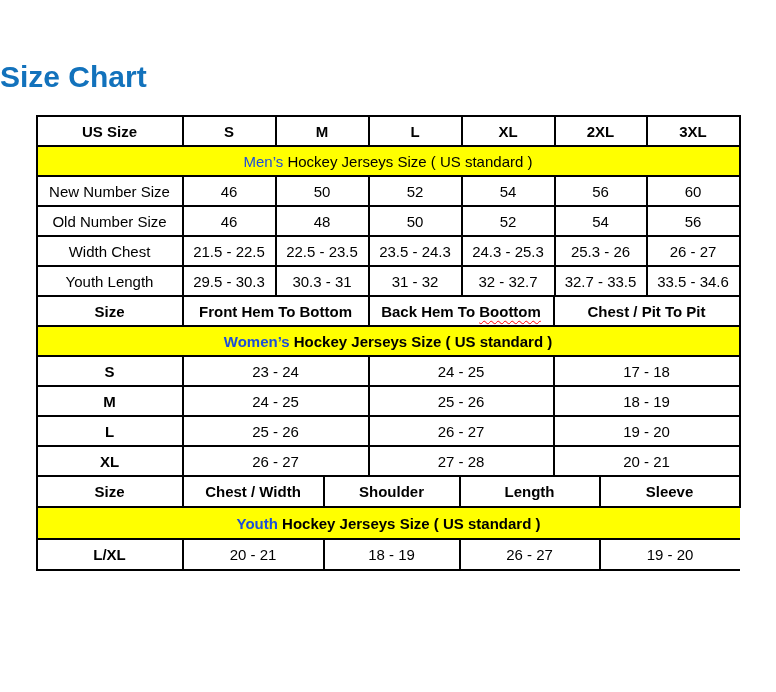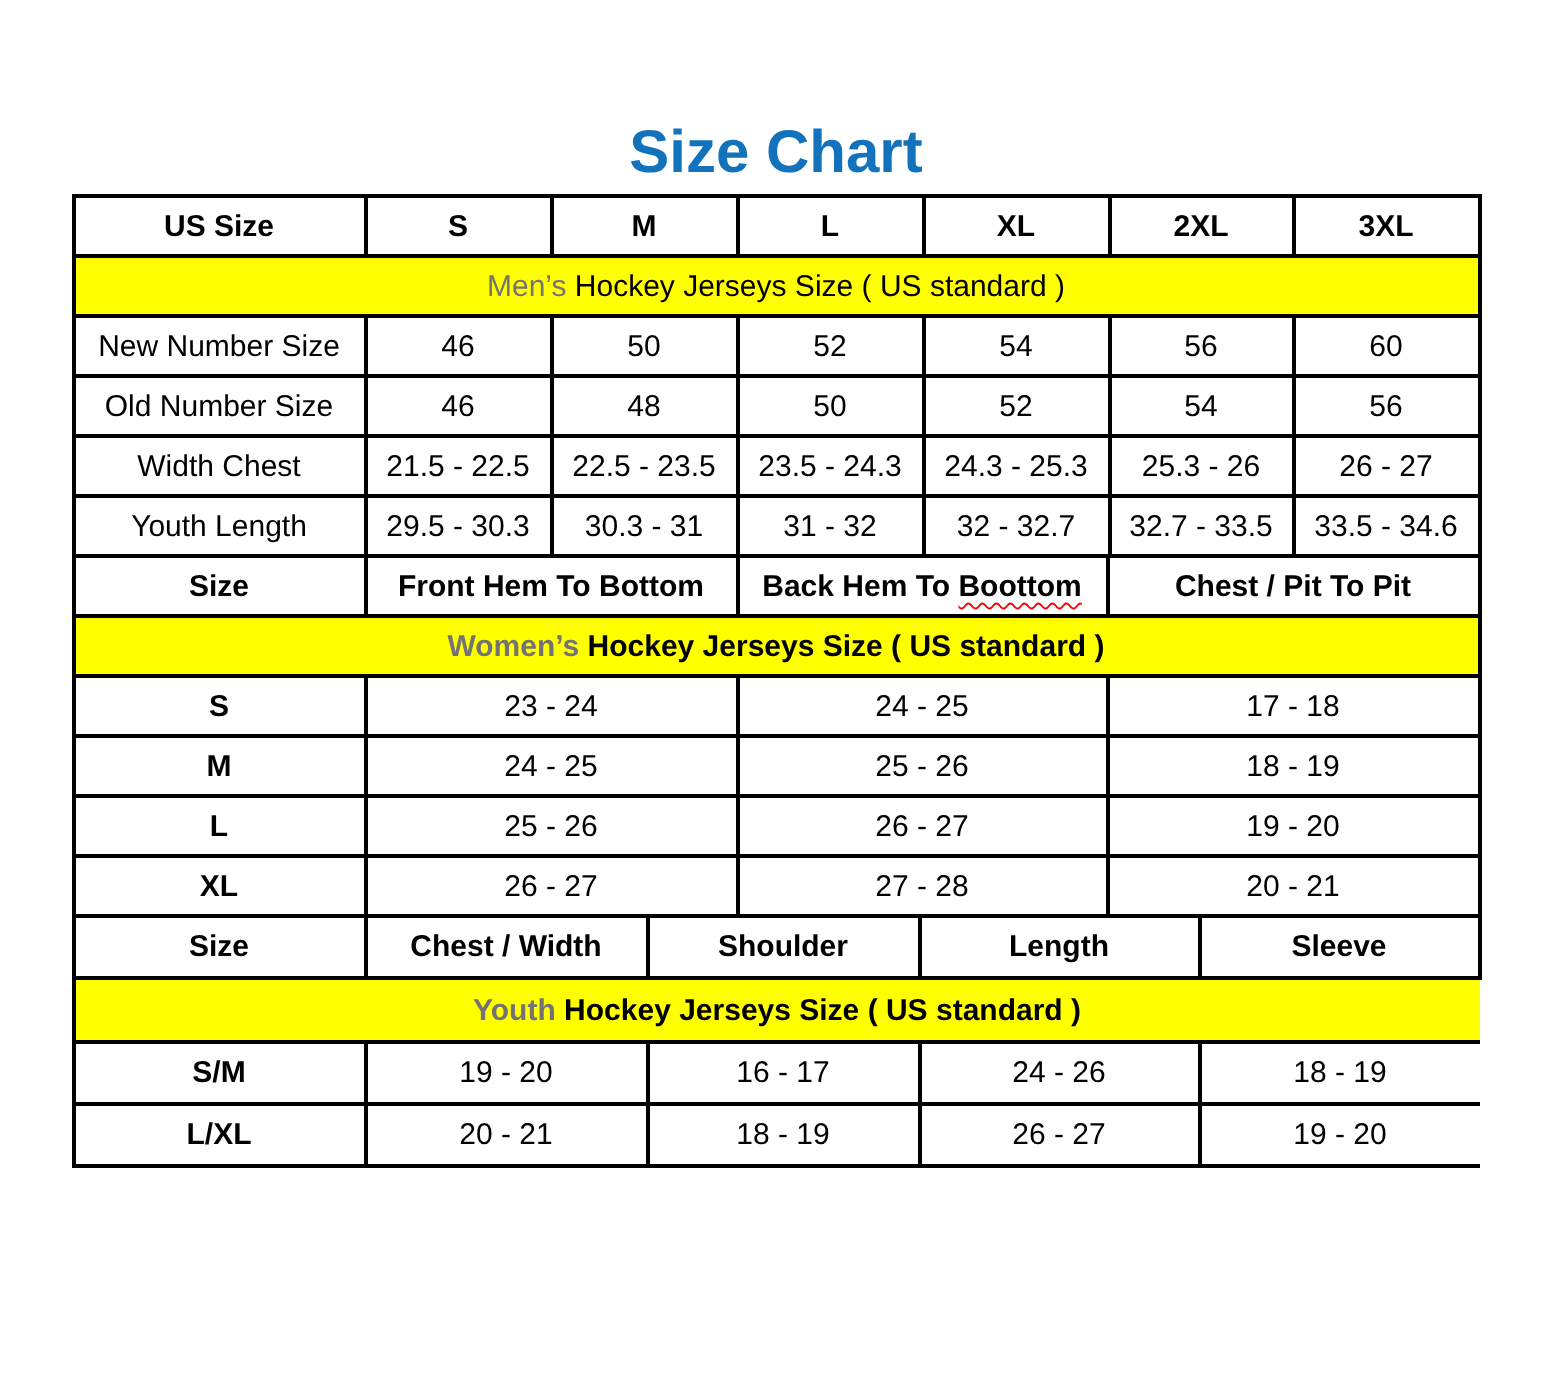--- a/index.html
+++ b/index.html
@@ -5,22 +5,22 @@
   html, body { margin: 0; padding: 0; }
   body {
     width: 776px; height: 692px;
     background: #ffffff;
     font-family: "Liberation Sans", sans-serif;
     overflow: hidden;
   }
   .page { width: 776px; height: 692px; }
 
   h1.page-title {
-    margin: 60px 0 4px 0;
-    text-align: center;
+    margin: 60px 0 22px 0;
+    text-align: left;
     color: #1272BC;
     font-size: 30px;
     font-weight: bold;
     letter-spacing: 0px;
     line-height: 1.1;
   }
 
   table.size-table {
     border-collapse: collapse;
     table-layout: fixed;
@@ -43,21 +43,21 @@
     white-space: nowrap;
   }
   table.size-table thead th { font-weight: bold; }
 
   td.banner-cell {
     background: #FFFF00 !important;
     font-weight: bold;
     font-size: 17px;
     height: 38px;
   }
-  .red { color: #737373; }
+  .red { color: #1d4ed8; }
 
   .bold-rowlabels tbody td:first-child { font-weight: bold; }
 
   
   .youth td.banner-cell { height: 30px; margin-top: 38px; }
   .youth thead th, .youth tbody td { height: 29px; }
   .open-right tbody td:last-child { border-right: none; }
 
   .squiggle {
     text-decoration-line: underline;
@@ -206,27 +206,20 @@
         <tr>
           <th>Size</th>
           <th>Chest / Width</th>
           <th>Shoulder</th>
           <th>Length</th>
           <th>Sleeve</th>
         </tr>
       </thead>
       <tbody>
         <tr>
-          <td>S/M</td>
-          <td>19 - 20</td>
-          <td>16 - 17</td>
-          <td>24 - 26</td>
-          <td>18 - 19</td>
-        </tr>
-        <tr>
           <td>L/XL</td>
           <td>20 - 21</td>
           <td>18 - 19</td>
           <td>26 - 27</td>
           <td>19 - 20</td>
         </tr>
       </tbody>
     </table>
 
 </div>

